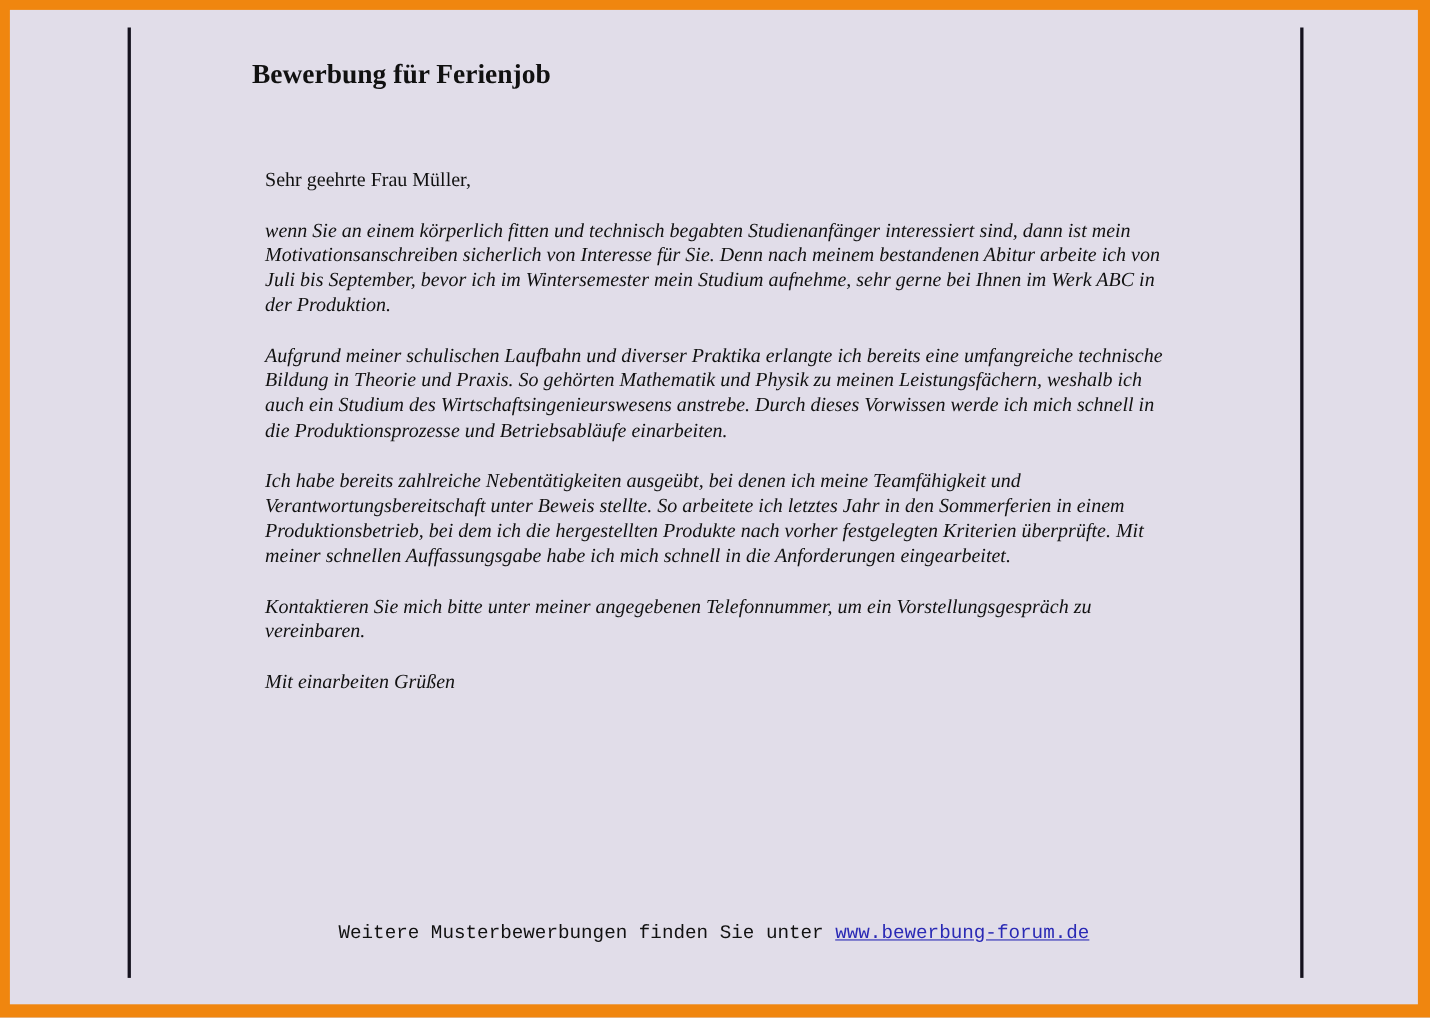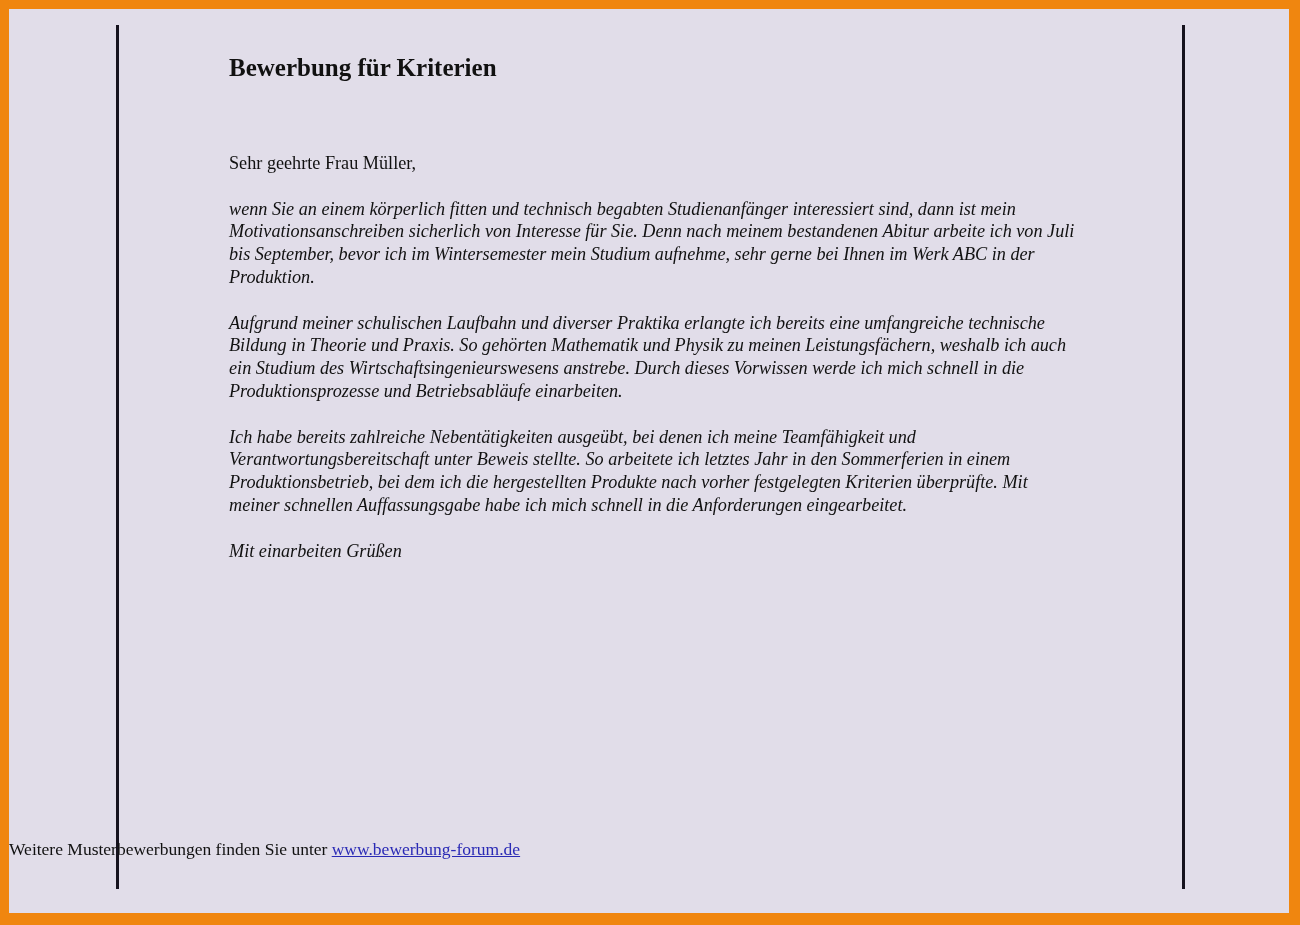--- a/index.html
+++ b/index.html
@@ -24,41 +24,43 @@
       color: #111;
       font-size: 18.2px;
       line-height: 22.8px;
     }
     h1 {
       font-family: "Liberation Serif", serif;
       font-size: 25px; font-weight: bold; margin: 0;
       line-height: 34px;
     }
     .salutation { margin-top: 67px; }
-    p { margin: 0; }
+    p { margin: 12px; }
     .para { margin-top: 22.8px; font-style: italic; }
     .footer {
       position: absolute; left: 0; width: 1280px; top: 830px;
-      font-family: Liberation Serif, serif;
+      text-align: center;
+      font-family: Liberation Mono, monospace;
       font-size: 17.5px; color: #111;
     }
     .footer a { color: #2a2ab5; text-decoration: underline; }
   </style>
 </head>
 <body>
 
 <div class="page">
   <div class="rule left"></div>
   <div class="rule right"></div>
 
   <div class="content">
-    <h1>Bewerbung für Kriterien</h1>
+    <h1>Bewerbung für Ferienjob</h1>
     <p class="salutation">Sehr geehrte Frau Müller,</p>
     <p class="para">wenn Sie an einem körperlich fitten und technisch begabten Studienanfänger interessiert sind, dann ist mein Motivationsanschreiben sicherlich von Interesse für Sie. Denn nach meinem bestandenen Abitur arbeite ich von Juli bis September, bevor ich im Wintersemester mein Studium aufnehme, sehr gerne bei Ihnen im Werk ABC in der Produktion.</p>
     <p class="para">Aufgrund meiner schulischen Laufbahn und diverser Praktika erlangte ich bereits eine umfangreiche technische Bildung in Theorie und Praxis. So gehörten Mathematik und Physik zu meinen Leistungsfächern, weshalb ich auch ein Studium des Wirtschaftsingenieurswesens anstrebe. Durch dieses Vorwissen werde ich mich schnell in die Produktionsprozesse und Betriebsabläufe einarbeiten.</p>
     <p class="para">Ich habe bereits zahlreiche Nebentätigkeiten ausgeübt, bei denen ich meine Teamfähigkeit und Verantwortungsbereitschaft unter Beweis stellte. So arbeitete ich letztes Jahr in den Sommerferien in einem Produktionsbetrieb, bei dem ich die hergestellten Produkte nach vorher festgelegten Kriterien überprüfte. Mit meiner schnellen Auffassungsgabe habe ich mich schnell in die Anforderungen eingearbeitet.</p>
+    <p class="para">Kontaktieren Sie mich bitte unter meiner angegebenen Telefonnummer, um ein Vorstellungsgespräch zu vereinbaren.</p>
     <p class="para">Mit einarbeiten Grüßen</p>
   </div>
 
   <div class="footer">
     <span>Weitere Musterbewerbungen finden Sie unter </span><a>www.bewerbung-forum.de</a>
   </div>
 </div>
 
 </body></html>

